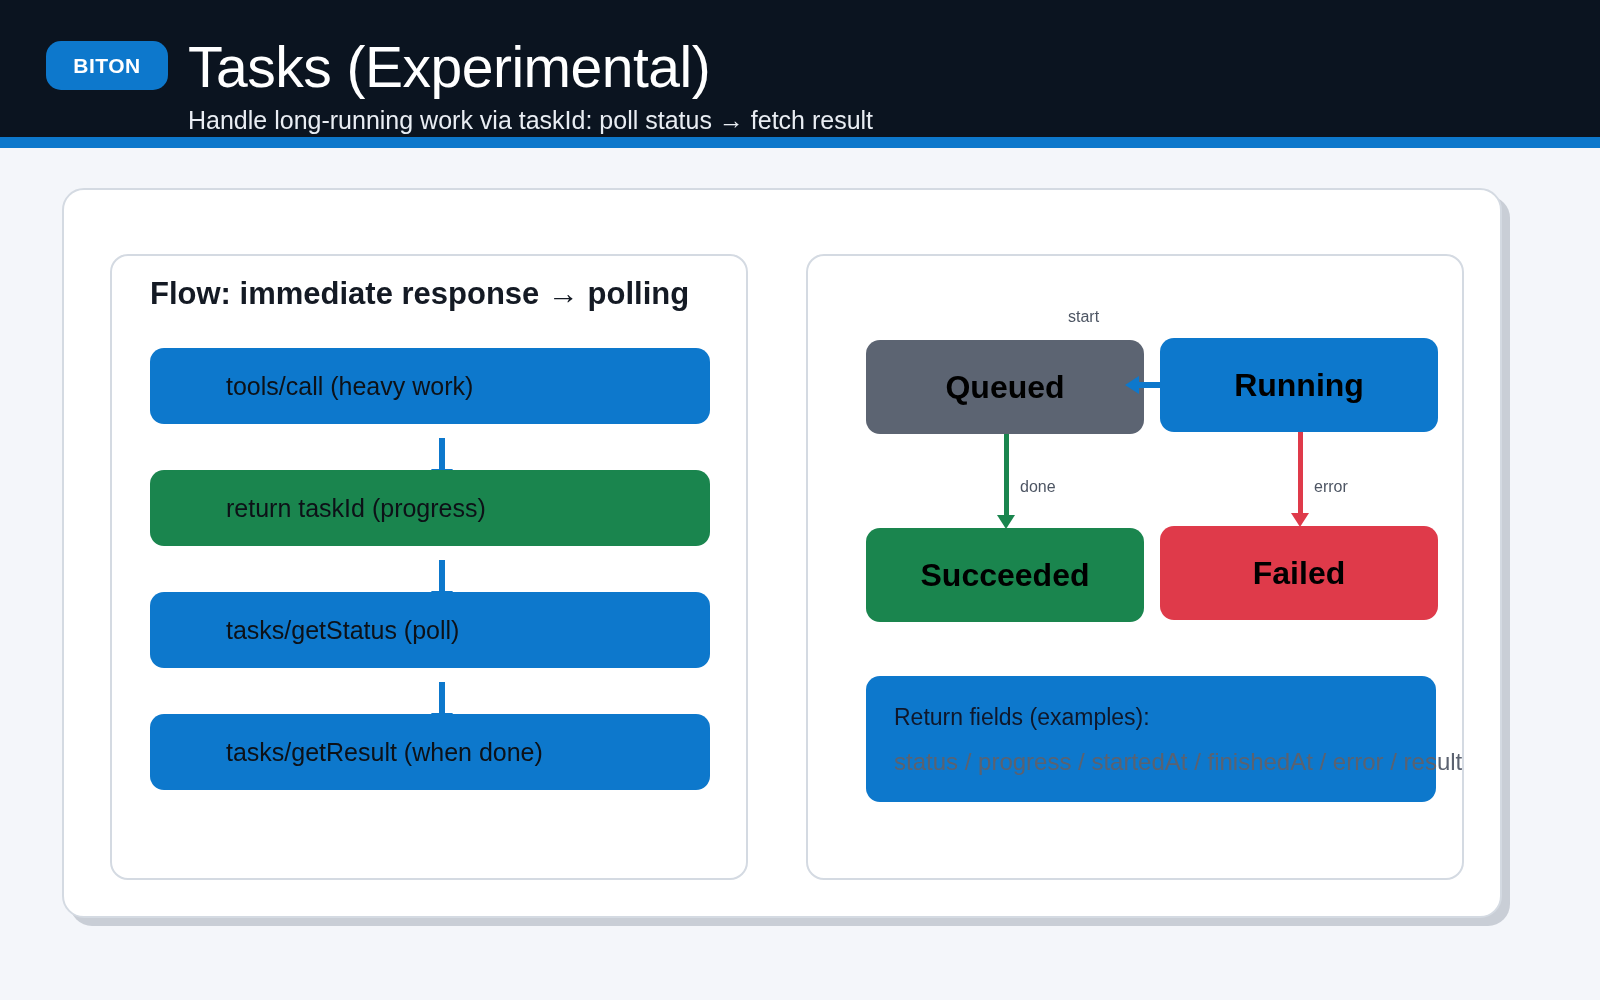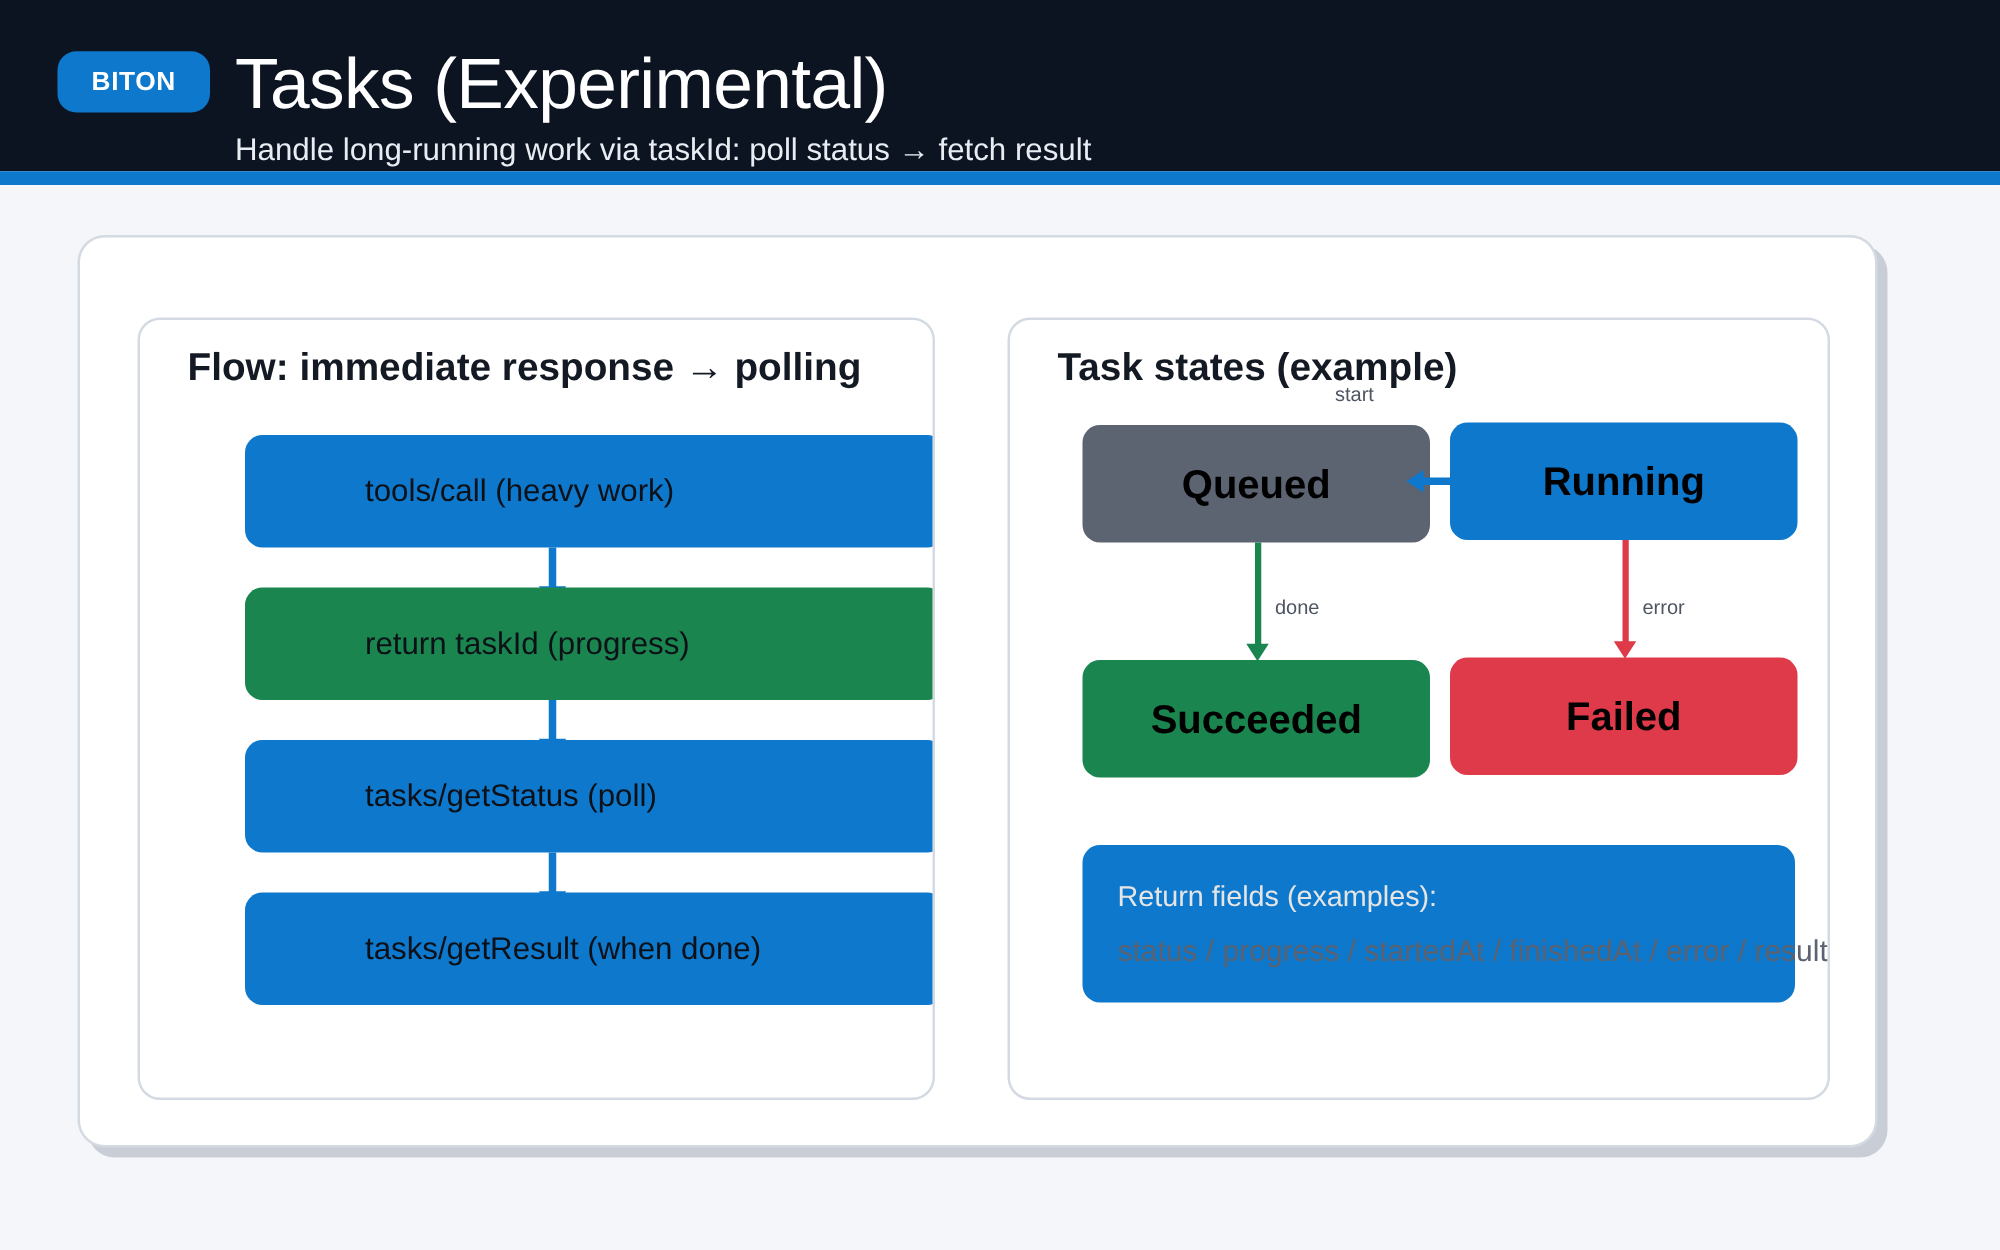--- a/index.html
+++ b/index.html
@@ -76,27 +76,26 @@
   .card-title {
     position: absolute; top: 20px; left: 38px;
     font-size: 31px; font-weight: bold;
     color: #141a24;
     white-space: nowrap;
   }
 
   
   .flow-box {
     position: absolute;
-    left: 38px; width: 560px; height: 90px;
+    left: 38px; width: 560px; height: 76px;
     border-radius: 14px;
     display: flex; align-items: center;
-    padding-left: 96px;
+    padding-left: 76px;
     font-size: 25px; color: #0d1117;
     white-space: nowrap;
-    margin-left: 46px;
   }
   .flow-blue  { background: #0d78cc; }
   .flow-green { background: #1a854e; }
 
   .flow-arrow {
     position: absolute;
     left: 327px; width: 6px;
     background: #0d78cc;
   }
   .flow-arrow::after {
@@ -156,21 +155,21 @@
   
   .return-box {
     position: absolute;
     left: 58px; top: 420px;
     width: 570px; height: 126px;
     background: #0d78cc;
     border-radius: 14px;
   }
   .return-title {
     position: absolute; left: 28px; top: 28px;
-    font-size: 23px; color: #e5e5e5;
+    font-size: 23px; color: #0f172a;
     white-space: nowrap;
   }
   .return-fields {
     position: absolute; left: 28px; top: 72px;
     font-size: 24px; color: #5b6270;
     white-space: nowrap;
   }
 </style>
 </head>
 <body>
@@ -194,21 +193,20 @@
     <div class="flow-box flow-green" style="top:214px">return taskId (progress)</div>
     <div class="flow-arrow" style="top:304px;height:32px"></div>
 
     <div class="flow-box flow-blue" style="top:336px">tasks/getStatus (poll)</div>
     <div class="flow-arrow" style="top:426px;height:32px"></div>
 
     <div class="flow-box flow-blue" style="top:458px">tasks/getResult (when done)</div>
   </div>
 
   <div class="card card-right">
-    <div class="card-title">Task states (example)</div>
 
     <div class="state-label" style="left:260px;top:52px">start</div>
 
     <div class="state-box st-queued">Queued</div>
     <div class="state-box st-succeeded">Succeeded</div>
     <div class="state-box st-running">Running</div>
     <div class="state-box st-failed">Failed</div>
 
     <div class="hline-start"></div>
 

